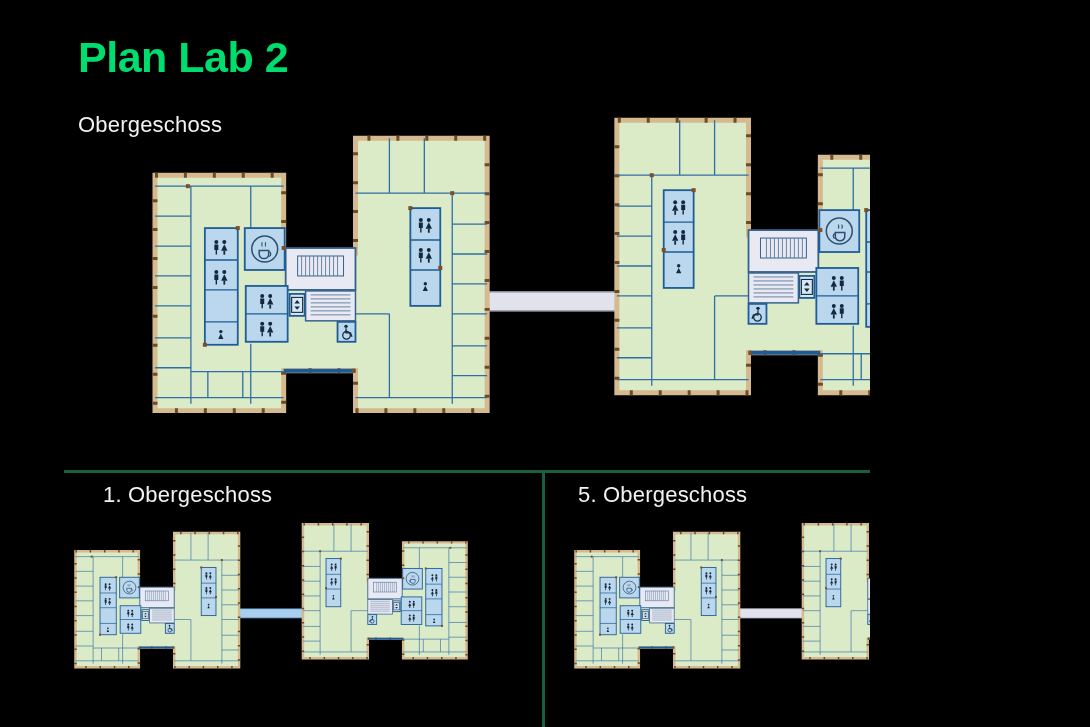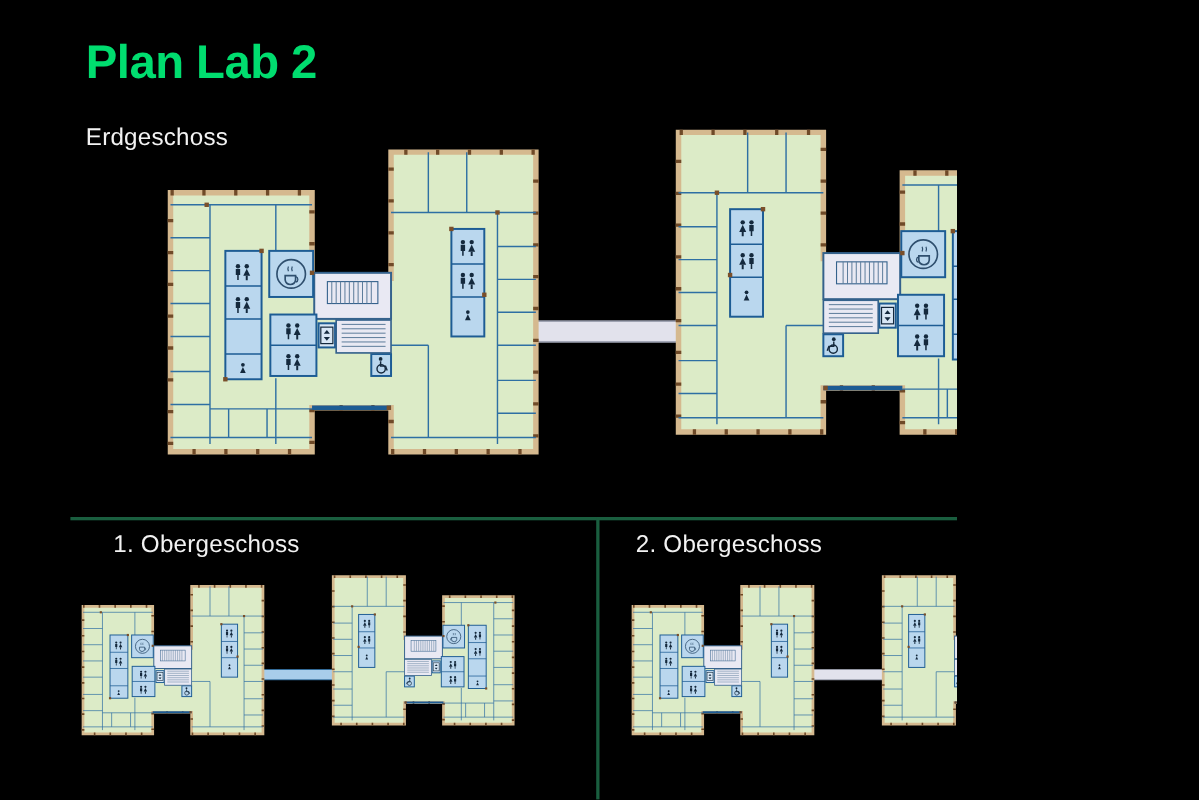--- a/index.html
+++ b/index.html
@@ -34,42 +34,42 @@
   .defs-store{position:absolute;width:0;height:0;overflow:hidden;}
 </style>
 </head>
 <body>
 
 <main class="canvas">
 
   <h1 class="page-title">Plan Lab 2</h1>
 
   <section>
-    <h2 class="floor-label label-eg">Erdgeschoss</h2>
+    <h2 class="floor-label label-eg">Obergeschoss</h2>
     <svg class="plan plan-eg" viewBox="0 0 806 316" aria-hidden="true">
       <rect class="bridge" x="336" y="192" width="134" height="19"></rect>
       <use href="#bldg" transform="translate(3,36)"></use>
       <use href="#bldg" transform="translate(803,18) scale(-1,1)"></use>
     </svg>
   </section>
 
   <div class="divider divider-h"></div>
   <div class="divider divider-v"></div>
 
   <section>
     <h2 class="floor-label label-og1">1. Obergeschoss</h2>
     <svg class="plan plan-og1" viewBox="0 0 806 316" aria-hidden="true">
       <rect class="bridge" x="336" y="192" width="134" height="19"></rect>
       <use href="#bldg" transform="translate(3,36)"></use>
       <use href="#bldg" transform="translate(803,18) scale(-1,1)"></use>
     </svg>
   </section>
 
   <section>
-    <h2 class="floor-label label-og2">2. Obergeschoss</h2>
+    <h2 class="floor-label label-og2">5. Obergeschoss</h2>
     <svg class="plan plan-og2" viewBox="0 0 806 316" aria-hidden="true">
       <rect class="bridge" x="336" y="192" width="134" height="19"></rect>
       <use href="#bldg" transform="translate(3,36)"></use>
       <use href="#bldg" transform="translate(803,18) scale(-1,1)"></use>
     </svg>
   </section>
 
   <svg class="defs-store" aria-hidden="true">
     <defs>
 

